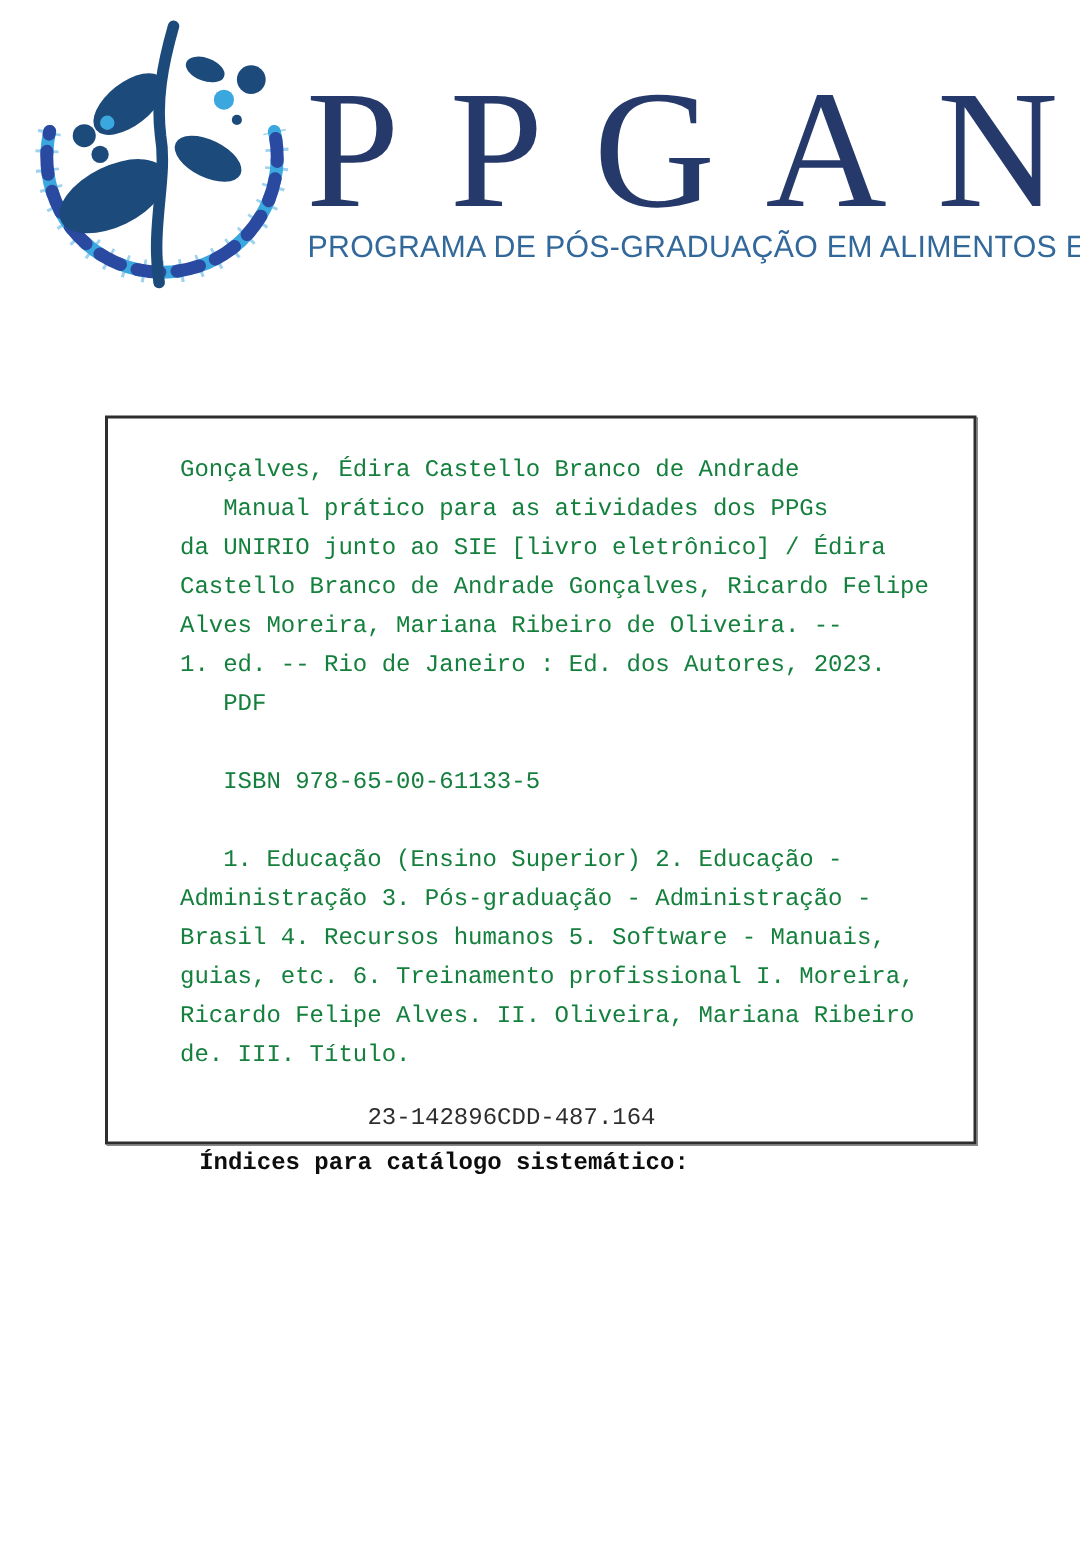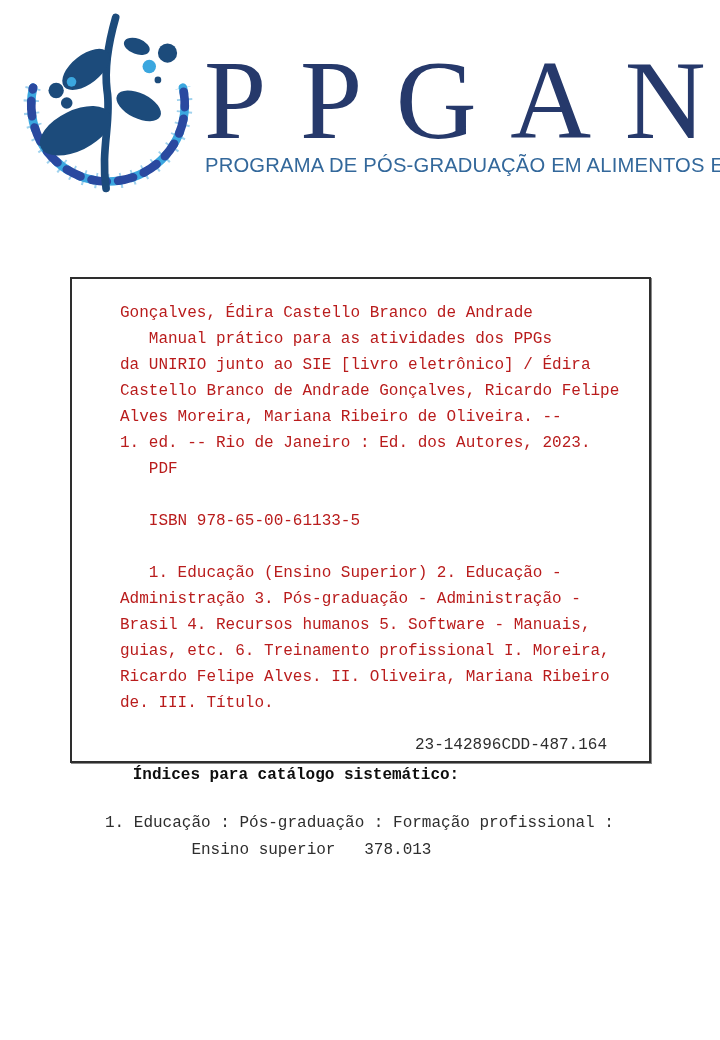--- a/index.html
+++ b/index.html
@@ -27,25 +27,25 @@
     font-weight:bold;color:#0d0d0d;font-size:16px;line-height:27px;white-space:pre;
   }
   
   .cip-box{
     position:absolute;left:70px;top:277px;width:581px;height:486px;
     box-sizing:border-box;border:2px solid #2e2e2e;background:#ffffff;
     box-shadow:1px 1px 0 #8a8a8a;
   }
   .box-text{
     margin:0;padding:21px 6px 0 48px;
-    font-family:inherit;font-size:16px;line-height:26px;color:#b91c1c;white-space:pre;
+    font-family:inherit;font-size:16px;line-height:26px;color:#15803d;white-space:pre;
   }
   .box-footer{
     position:absolute;left:3px;right:42px;bottom:7px;
-    display:flex;justify-content:flex-end;
+    display:flex;justify-content:center;
     font-size:16px;color:#2e2e2e;
   }
   
   .indices-title{
     position:absolute;left:0;top:766px;width:592px;text-align:center;
     font-weight:bold;color:#0d0d0d;font-size:16px;
   }
   .indices-entries{
     position:absolute;left:105px;top:810px;margin:0;
     font-family:inherit;font-size:16px;line-height:27px;color:#2e2e2e;white-space:pre;
@@ -110,17 +110,15 @@
 guias, etc. 6. Treinamento profissional I. Moreira,
 Ricardo Felipe Alves. II. Oliveira, Mariana Ribeiro
 de. III. Título.</pre>
     <div class="box-footer">
       <span>23-142896</span>
       <span>CDD-487.164</span>
     </div>
   </div>
 
   <div class="indices-title">Índices para catálogo sistemático:</div>
-  <pre class="indices-entries">1. Educação : Pós-graduação : Formação profissional :
-         Ensino superior   378.013</pre>
 
 
 </div>
 
 </body></html>

